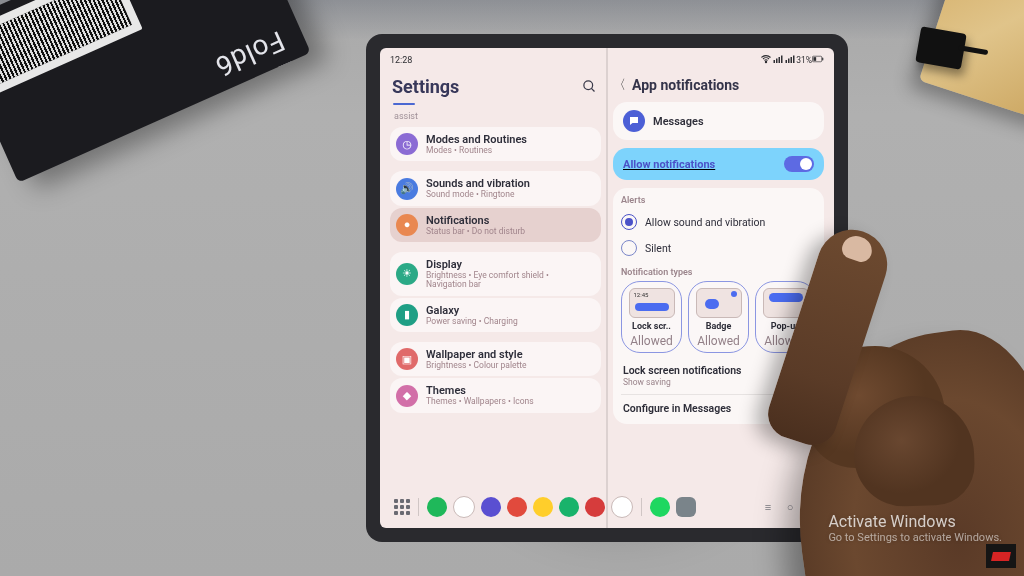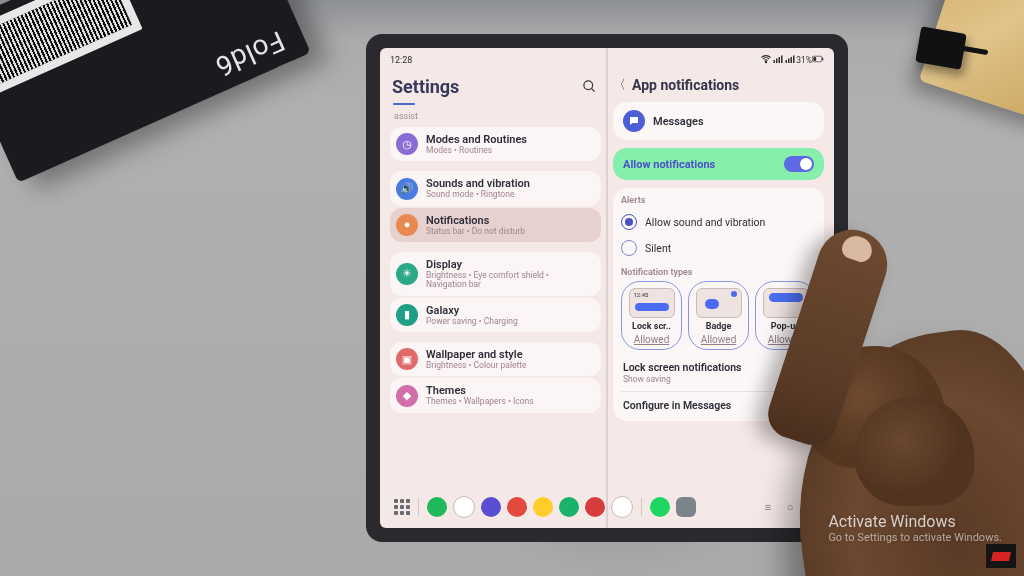--- a/index.html
+++ b/index.html
@@ -191,21 +191,21 @@
   }
   .type-tile .preview{
     width:44px; height:28px; border-radius:6px; background:#efe3e1; border:1px solid #c9b9b7;
     position:relative; overflow:hidden;
   }
   .type-tile .preview .pill{ position:absolute; top:3px; left:3px; width:24px;height:10px;background:#4b6cf0;border-radius:5px;}
   .type-tile .preview .pill.sm{ width:14px;}
   .type-tile .preview .dot{ position:absolute; top:2px; right:4px; width:6px;height:6px;background:#4b6cf0;border-radius:50%;}
   .type-tile .preview .tm{ position:absolute; top:2px; left:4px; font-size:6px; color:#333;}
   .type-tile .tl{ font-size:9px; font-weight:700; color:#2d2d38; white-space:nowrap;}
-  .type-tile .ts{ font-size:10px; color:#938088;text-decoration:underline;}
+  .type-tile .ts{ font-size:12px; color:#938088;}
 
   .link-row{ padding:5px 2px; cursor:pointer;}
   .link-row .ll{ font-size:10.5px; color:#2d2d38; font-weight:600;}
   .link-row .ls{ font-size:8.5px; color:#9a848b;}
 
   
   .dock{
     height: 34px;
     margin: 0 6px 4px 6px;
     border-radius: 18px;
@@ -419,21 +419,21 @@
             <div class="app-row">
               <div class="app-ico">
                 <svg width="12" height="12" viewBox="0 0 24 24" fill="#fff">
                     <path d="M4 4h16v12H9l-5 4V4z"></path>
                   </svg>
               </div>
               <span class="app-name">Messages</span>
             </div>
           </div>
 
-          <div class="card slim" style="background:#86efac;">
+          <div class="card slim" style="background:#7dd3fc;text-decoration:underline;">
             <div class="allow-row">
               <span class="lab">Allow notifications</span>
               <span class="switch"></span>
             </div>
           </div>
 
           <div class="card" style="padding-bottom:4px;">
             <div class="section-h">Alerts</div>
             <div class="radio-row">
               <span class="radio on"></span>

